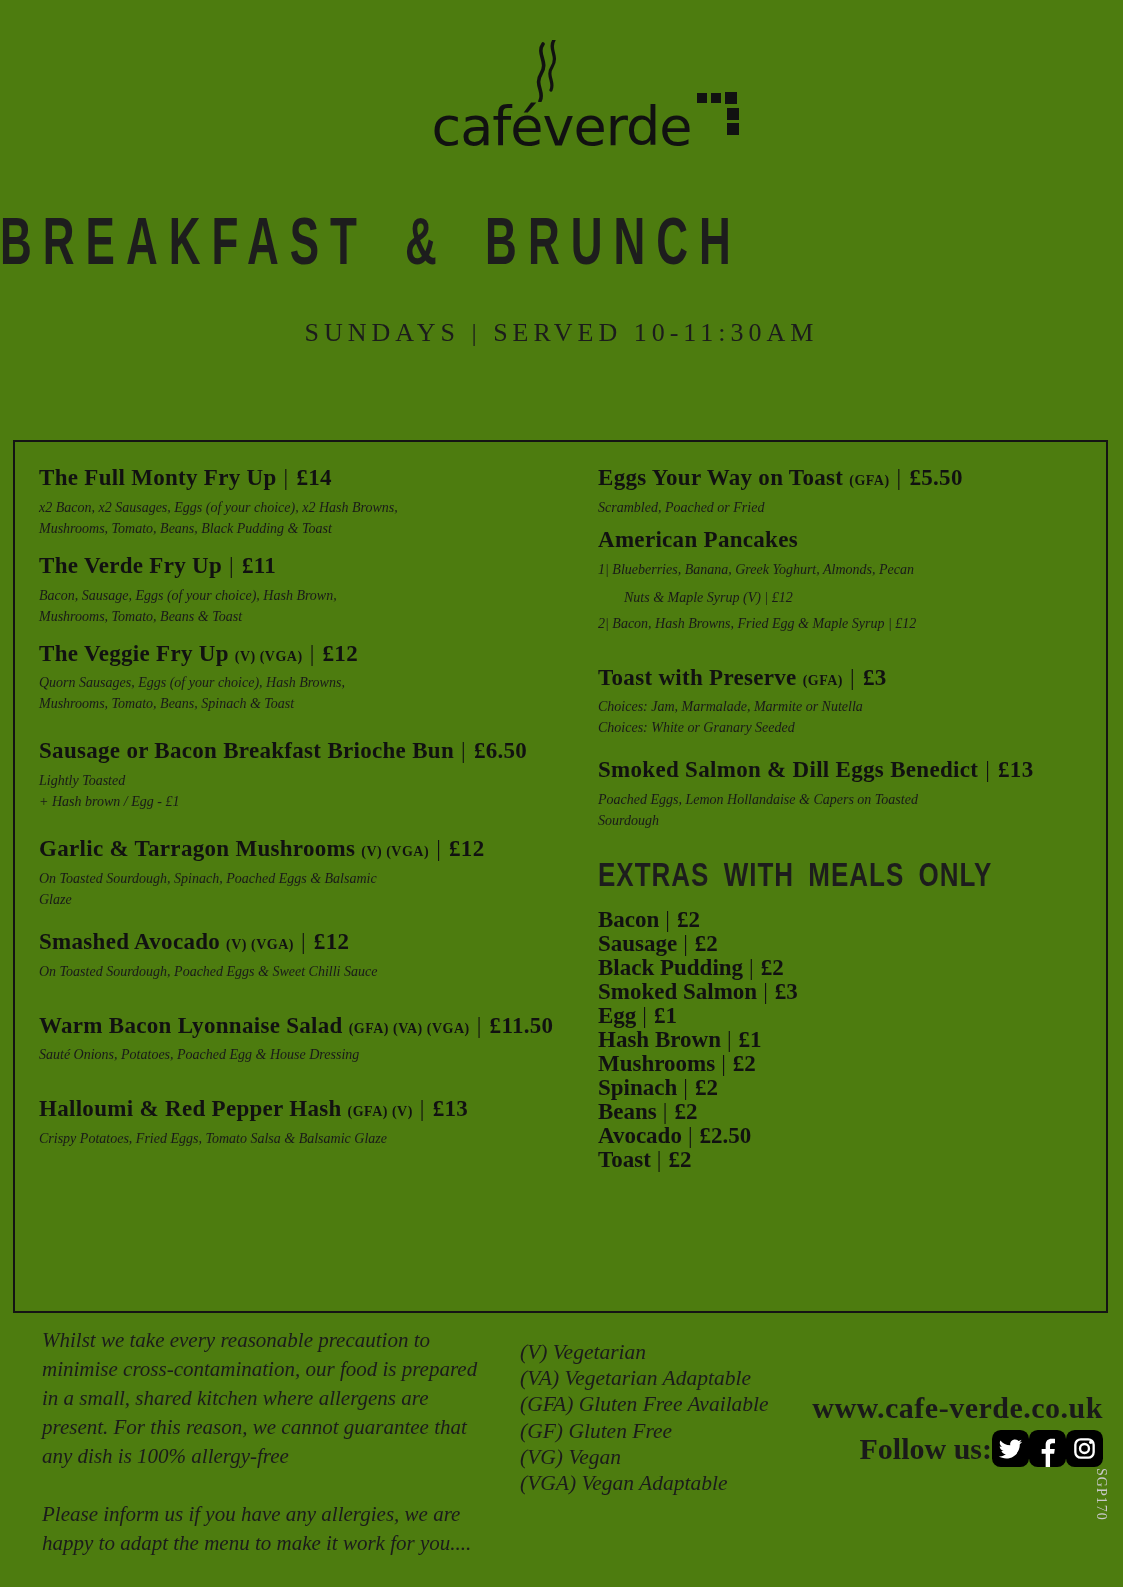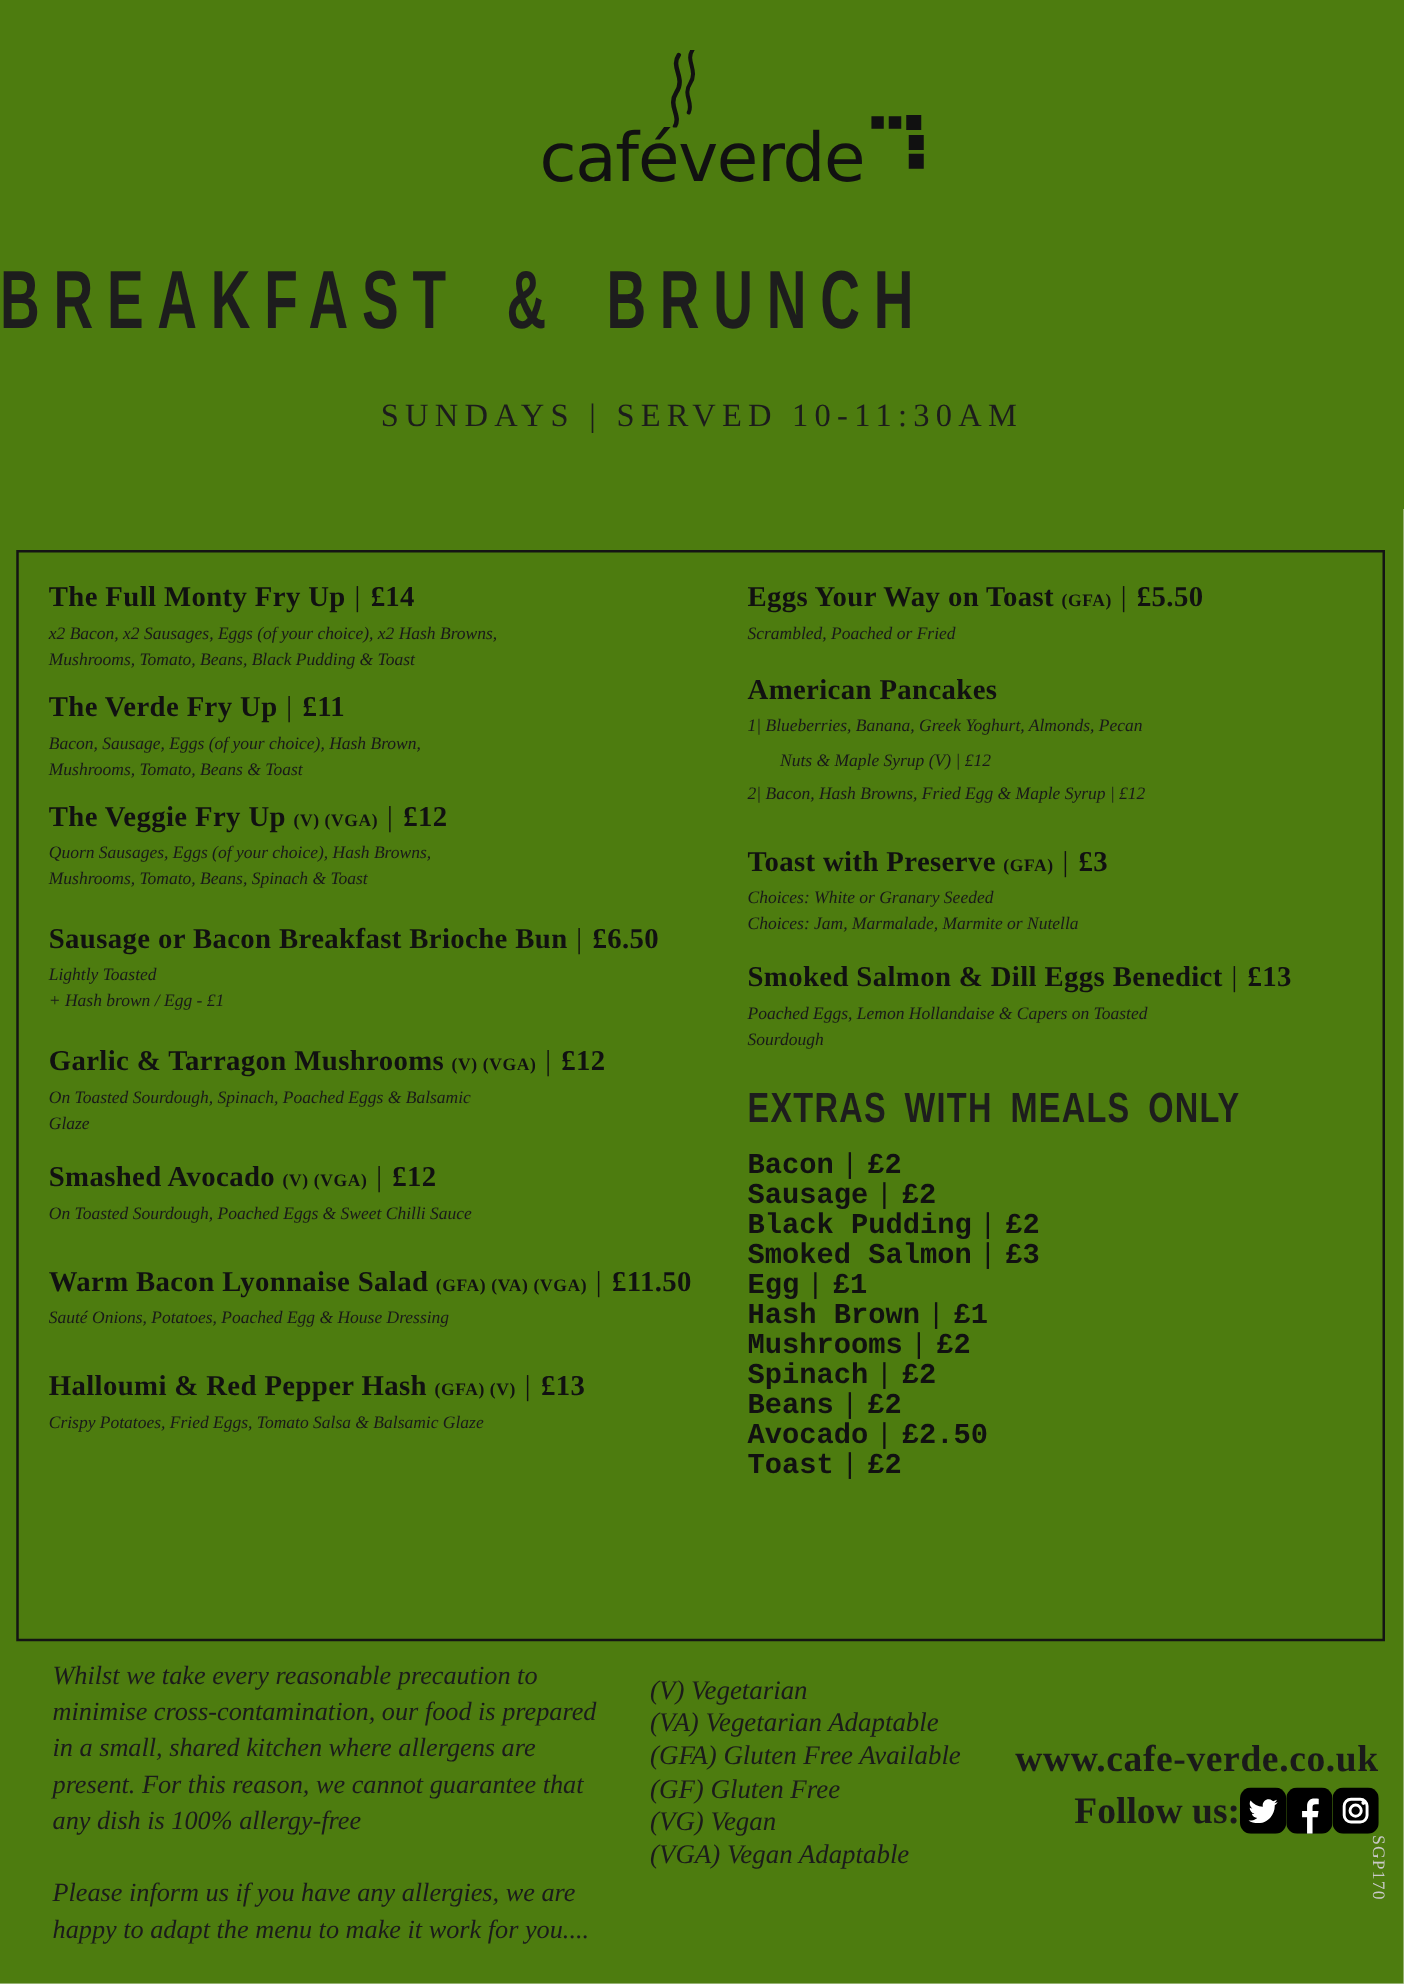--- a/index.html
+++ b/index.html
@@ -48,32 +48,32 @@
   .tags { font-size:14px; font-weight:bold; margin-left:6px; letter-spacing:0.5px; }
   .tags:empty { display:none; margin:0; }
   .sep  { font-weight:400; padding:0 8px 0 7px; }
   .item-desc { font-size:14px; font-style:italic; line-height:1.5; margin-top:4px; color:#191919; }
   .dline { }
   .indent { padding-left:26px; }
   .pady { margin:7px 0 5px; }
 
   .mb13 { margin-bottom:13px; }
   .mb18 { margin-bottom:18px; }
-  .mb20 { margin-bottom:20px; }
+  .mb20 { margin-bottom:8px; }
   .mb23 { margin-bottom:23px; }
   .mb30 { margin-bottom:30px; }
 
   .stamp-sub {
     margin:0 0 14px 0; font-family:"Liberation Sans", sans-serif; font-weight:bold;
     font-size:26px; letter-spacing:1px; word-spacing:6px; color:#1d1d1d;
     transform:scaleY(1.3); transform-origin:left center; white-space:nowrap;
     line-height:40px; height:40px;
   }
   .extras { font-size:23px; font-weight:bold; line-height:24px; color:#111; }
-  .extra-row { white-space:nowrap;font-family:Liberation Mono, monospace; }
+  .extra-row { white-space:nowrap; }
   .xsep { font-weight:400; padding:0 7px 0 6px; }
 
   
   .footer { position:absolute; top:1326px; left:42px; right:20px; display:flex; }
   .f-left { width:458px; font-style:italic; font-size:21px; line-height:1.38; color:#1b1b1b; }
   .f-para2 { margin-top:29px; }
   .f-legend {
     width:300px; margin-left:32px; margin-top:13px;
     font-style:italic; font-size:21.5px; line-height:1.22; color:#1b1b1b;
   }
@@ -218,22 +218,22 @@
           <div class="dline indent pady">Nuts &amp; Maple Syrup (V) | £12</div>
           <div class="dline">2| Bacon, Hash Browns, Fried Egg &amp; Maple Syrup | £12</div>
         </div>
       </div>
 
       <div class="item mb18">
         <div class="item-title">
           <span>Toast with Preserve</span><span class="tags">(GFA)</span><span class="sep">|</span><span>£3</span>
         </div>
         <div class="item-desc">
+          <div class="dline">Choices: Jam, Marmalade, Marmite or Nutella</div>
           <div class="dline">Choices: White or Granary Seeded</div>
-          <div class="dline">Choices: Jam, Marmalade, Marmite or Nutella</div>
         </div>
       </div>
 
       <div class="item mb23">
         <div class="item-title">
           <span>Smoked Salmon &amp; Dill Eggs Benedict</span><span class="sep">|</span><span>£13</span>
         </div>
         <div class="item-desc">
           <div class="dline">Poached Eggs, Lemon Hollandaise &amp; Capers on Toasted</div>
           <div class="dline">Sourdough</div>

